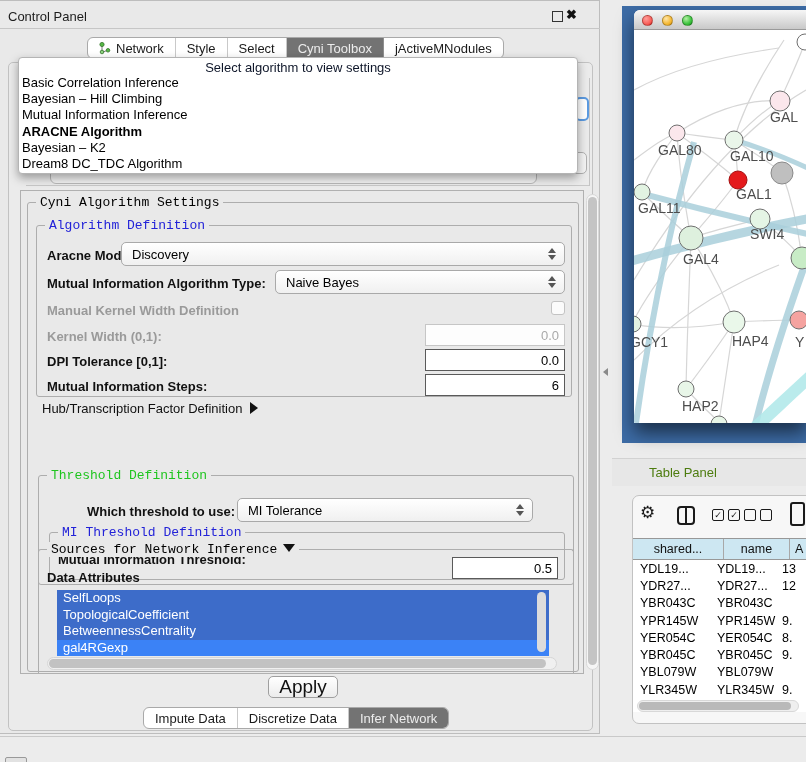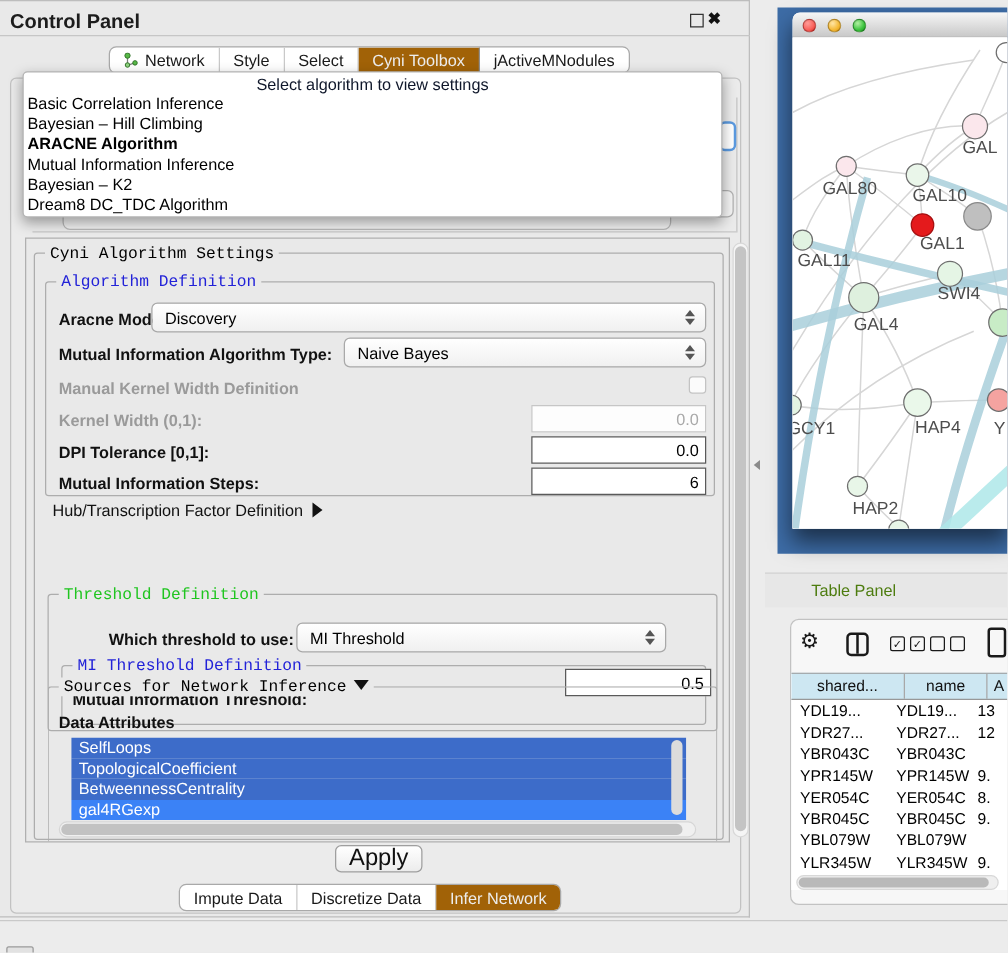--- a/index.html
+++ b/index.html
@@ -1,28 +1,28 @@
 <!DOCTYPE html>
 <html><head>
 <meta charset="utf-8">
 <style>
   html,body{margin:0;padding:0;}
   body{width:806px;height:762px;background:#ececec;font-family:"Liberation Sans",sans-serif;overflow:hidden;position:relative;-webkit-font-smoothing:antialiased;}
   .abs{position:absolute;}
   
   #cp-window{left:0;top:2;width:600px;height:734px;background:#e9e9e9;border:1px solid #bdbdbd;border-left:none;box-sizing:border-box;}
   #cp-titlebar{left:0;top:2;width:600px;height:28px;border-bottom:1px solid #c6c6c6;}
-  #cp-title{left:8px;top:9px;font-size:16px;color:#1c1c1c;font-weight:bold;}
+  #cp-title{left:8px;top:9px;font-size:13px;color:#1c1c1c;}
   #float-btn{left:552px;top:11px;width:9px;height:9px;border:1.5px solid #333;background:#e9e9e9;}
   #close-btn{left:566px;top:7px;font-size:13px;font-weight:bold;color:#111;}
   
   .segctl{display:flex;background:#fff;border:1px solid #a9a9a9;border-radius:6px;overflow:hidden;height:22px;box-sizing:border-box;}
   .seg{display:flex;align-items:center;padding:0 11px;font-size:13px;color:#1a1a1a;border-right:1px solid #c9c9c9;white-space:nowrap;}
   .seg:last-child{border-right:none;}
-  .seg.sel{background:#a16207;color:#ededed;border-right-color:#8f8f8f;}
+  .seg.sel{background:#737373;color:#ededed;border-right-color:#8f8f8f;}
   .net-ico{display:inline-block;margin-right:5px;line-height:0;}
   #top-tabs{left:87px;top:37px;}
   #bottom-tabs{left:143px;top:707px;}
   #main-panel{left:8px;top:62px;width:585px;height:669px;background:#ebebeb;border:1px solid #c2c2c2;border-radius:5px;box-sizing:border-box;}
   
   #frag-combo-bottom{left:50px;top:160px;width:487px;height:24px;border:1px solid #b8b8b8;border-radius:6px;background:#f2f2f2;box-sizing:border-box;}
   #frag-vline{left:589px;top:78px;width:0;height:108px;border-left:1px solid #c4c4c4;}
   #frag-hline{left:26px;top:185px;width:563px;height:0;border-top:1px solid #c8c8c8;}
   #frag-blue{left:575px;top:97px;width:14px;height:24px;border:2px solid #5b9ae0;border-radius:5px;background:#fff;box-sizing:border-box;}
   #frag-gray{left:569px;top:152px;width:18px;height:22px;border:1px solid #b0b0b0;border-radius:5px;background:#f4f4f4;box-sizing:border-box;}
@@ -136,22 +136,22 @@
 <div class="abs" id="frag-vline"></div>
 <div class="abs" id="frag-hline"></div>
 <div class="abs" id="frag-blue"></div>
 <div class="abs" id="frag-gray"></div>
 
 <div class="abs" id="dropdown">
   <div id="dd-placeholder">Select algorithm to view settings</div>
   <div id="dd-items">
       <div class="dd-item">Basic Correlation Inference</div>
       <div class="dd-item">Bayesian – Hill Climbing</div>
+      <div class="dd-item">Mutual Information Inference</div>
       <div class="dd-item bold">ARACNE Algorithm</div>
-      <div class="dd-item">Mutual Information Inference</div>
       <div class="dd-item">Bayesian – K2</div>
       <div class="dd-item">Dream8 DC_TDC Algorithm</div>
     </div>
 </div>
 
 <div class="abs" id="viewport">
   <div class="gbox" id="gb-cyni" style="left:6px;top:11px;width:552px;height:470px;">
     <span class="legend">Cyni Algorithm Settings</span>
 
     <div class="gbox" id="gb-alg" style="left:8px;top:22px;width:536px;height:172px;">
@@ -177,27 +177,27 @@
     </div>
 
     <div class="abs" style="left:14px;top:198px;font-size:13px;color:#111;white-space:nowrap;">
       <span>Hub/Transcription Factor Definition</span><span class="tri-right"></span>
     </div>
 
     <div class="gbox" id="gb-thr" style="left:10px;top:228px;width:536px;height:110px;margin-top:44px;">
       <span class="legend green">Threshold Definition</span>
       <span class="lbl" style="left:48px;top:28px;">Which threshold to use:</span>
       <div class="combo" style="left:198px;top:22px;width:296px;">
-        <span class="cval">MI Threshold</span>
+        <span class="cval">MI Tolerance</span>
         <span class="stepper"></span>
       </div>
       <div class="gbox" style="left:10px;top:56px;width:516px;height:48px;">
         <span class="legend blue">MI Threshold Definition</span>
         <span class="lbl" style="left:8px;top:19px;">Mutual Information Threshold:</span>
-        <span class="tfield" style="left:402px;top:2px;width:117px;">0.5</span>
+        <span class="tfield" style="left:402px;top:24px;width:106px;">0.5</span>
       </div>
     </div>
 
     <div class="gbox" id="gb-src" style="left:10px;top:346px;width:536px;height:130px;border-bottom:none;">
       <span class="legend"><span>Sources for Network Inference</span><span class="tri-down"></span></span>
       <span class="lbl" style="left:8px;top:20px;">Data Attributes</span>
       <div id="attr-list">
         <div class="attr-item" style="background: rgb(61, 108, 201);">SelfLoops</div>
           <div class="attr-item" style="background: rgb(61, 108, 201);">TopologicalCoefficient</div>
           <div class="attr-item" style="background: rgb(61, 108, 201);">BetweennessCentrality</div>

